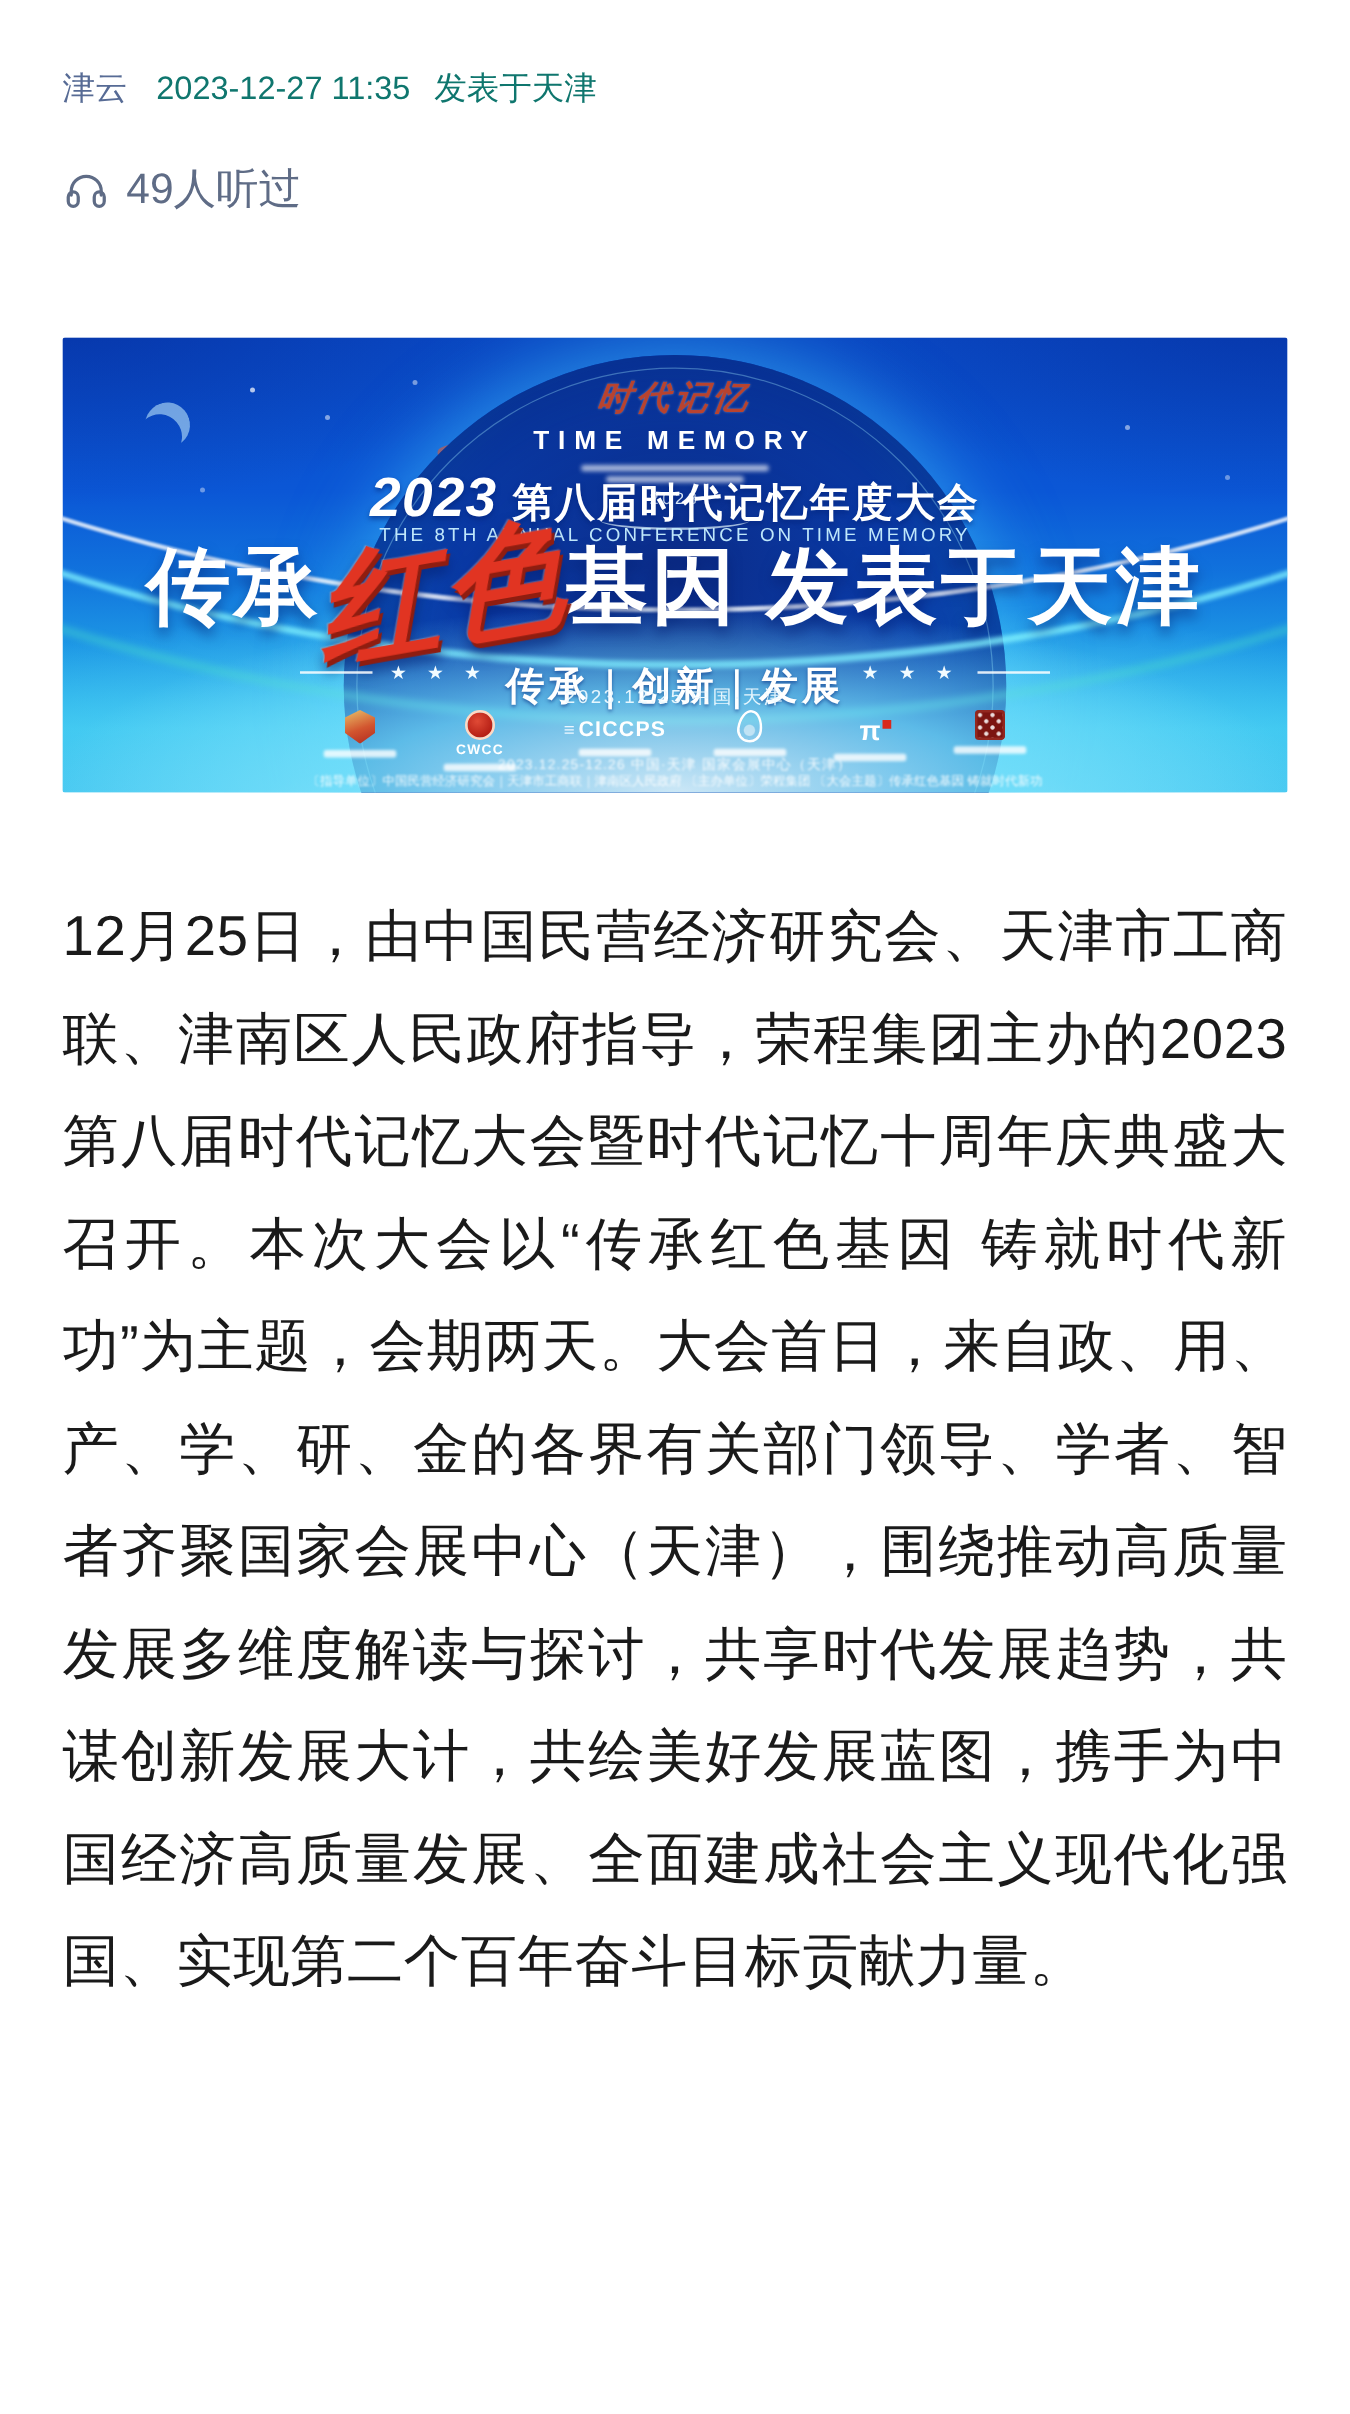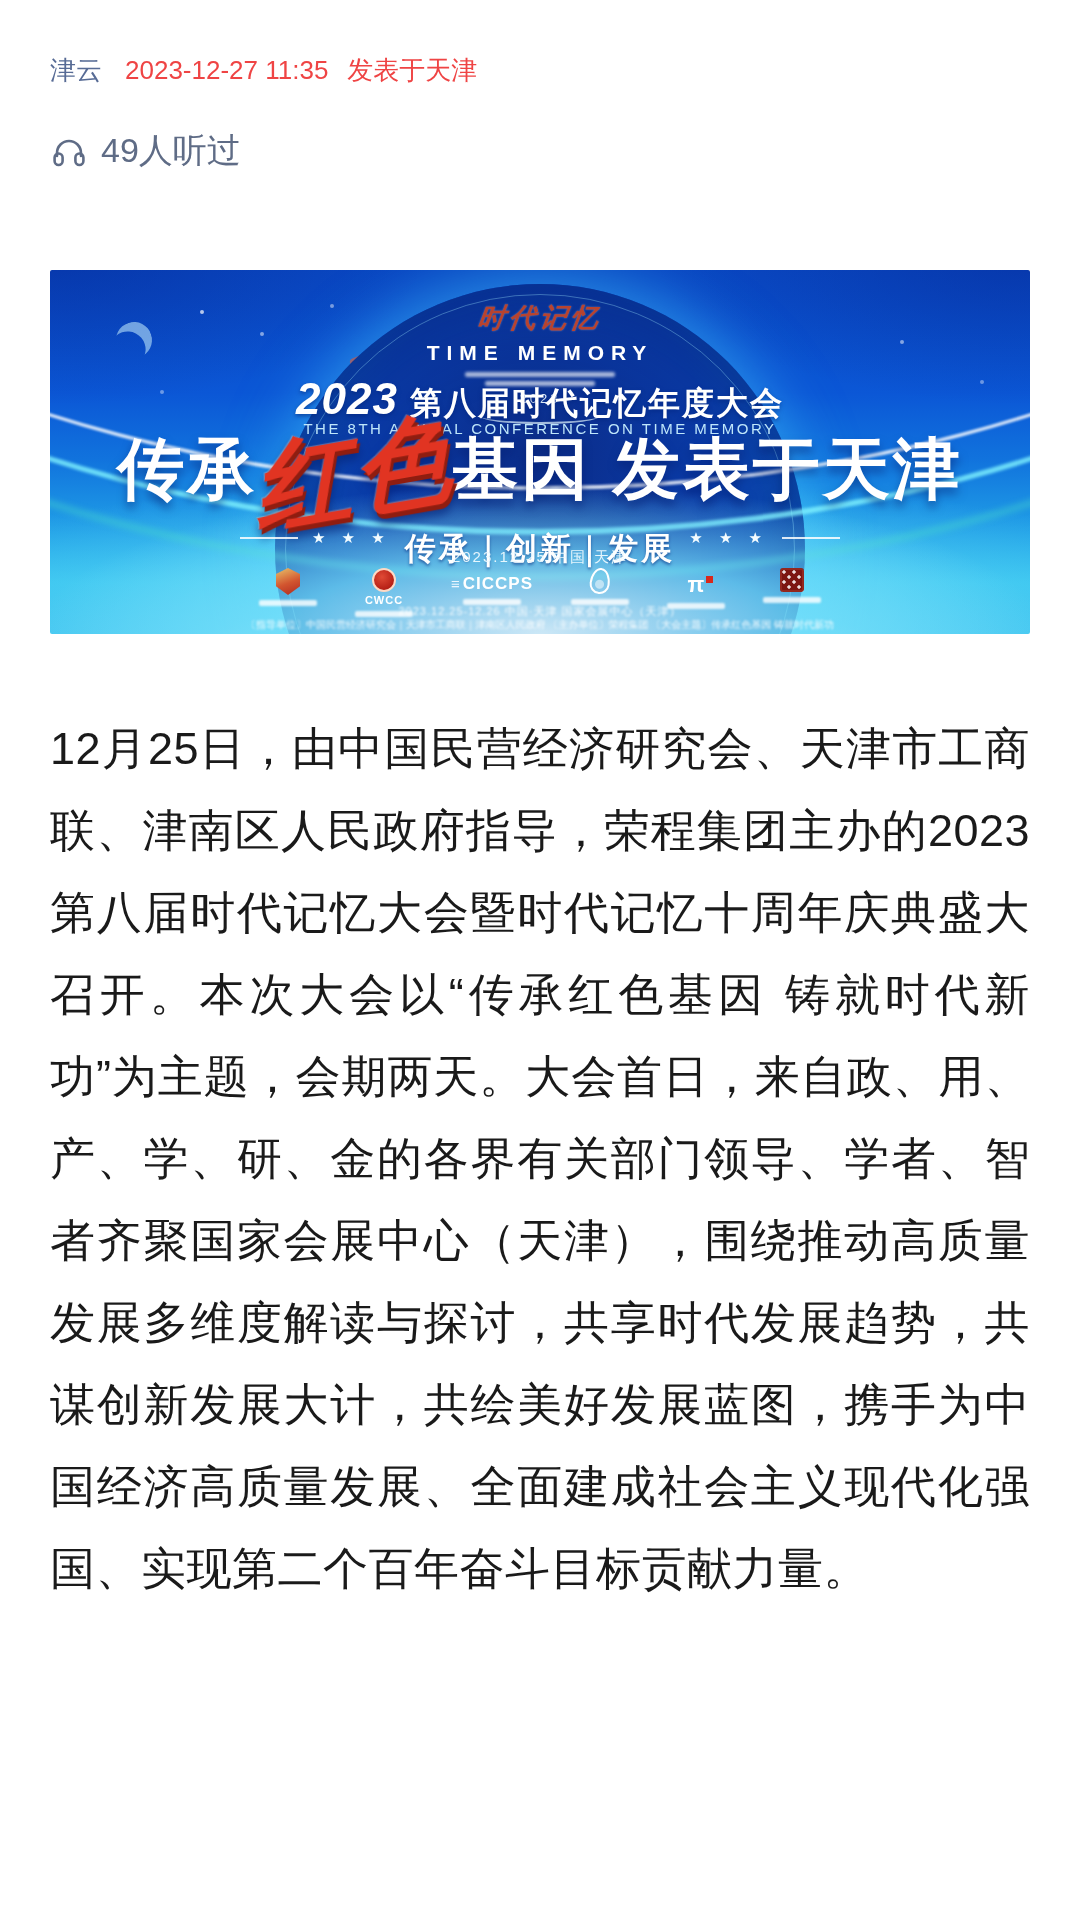--- a/index.html
+++ b/index.html
@@ -12,21 +12,21 @@
   
   .title {
     margin:70px 50px 0; font-size:59px; line-height:76px; font-weight:700;
     color:#161616; letter-spacing:1px;
   }
   .meta {
     margin:48px 50px 0; display:flex; align-items:baseline; gap:23px;
     font-size:26px; line-height:44px;
   }
   .author { color:#576b95; cursor:pointer; }
-  .pub-time, .pub-loc { color:#ef4444; }
+  .pub-time, .pub-loc { color:#0f766e; }
   .pub-loc { margin-left:-4px; }
   .listen {
     margin:36px 50px 0; display:flex; align-items:center; gap:13px;
     font-size:34px; color:#5f6c86; cursor:pointer; width:fit-content;
   }
   .listen svg { display:block; }
 
   
   .banner {
     position:relative; margin:96px 50px 0; width:980px; height:364px;

